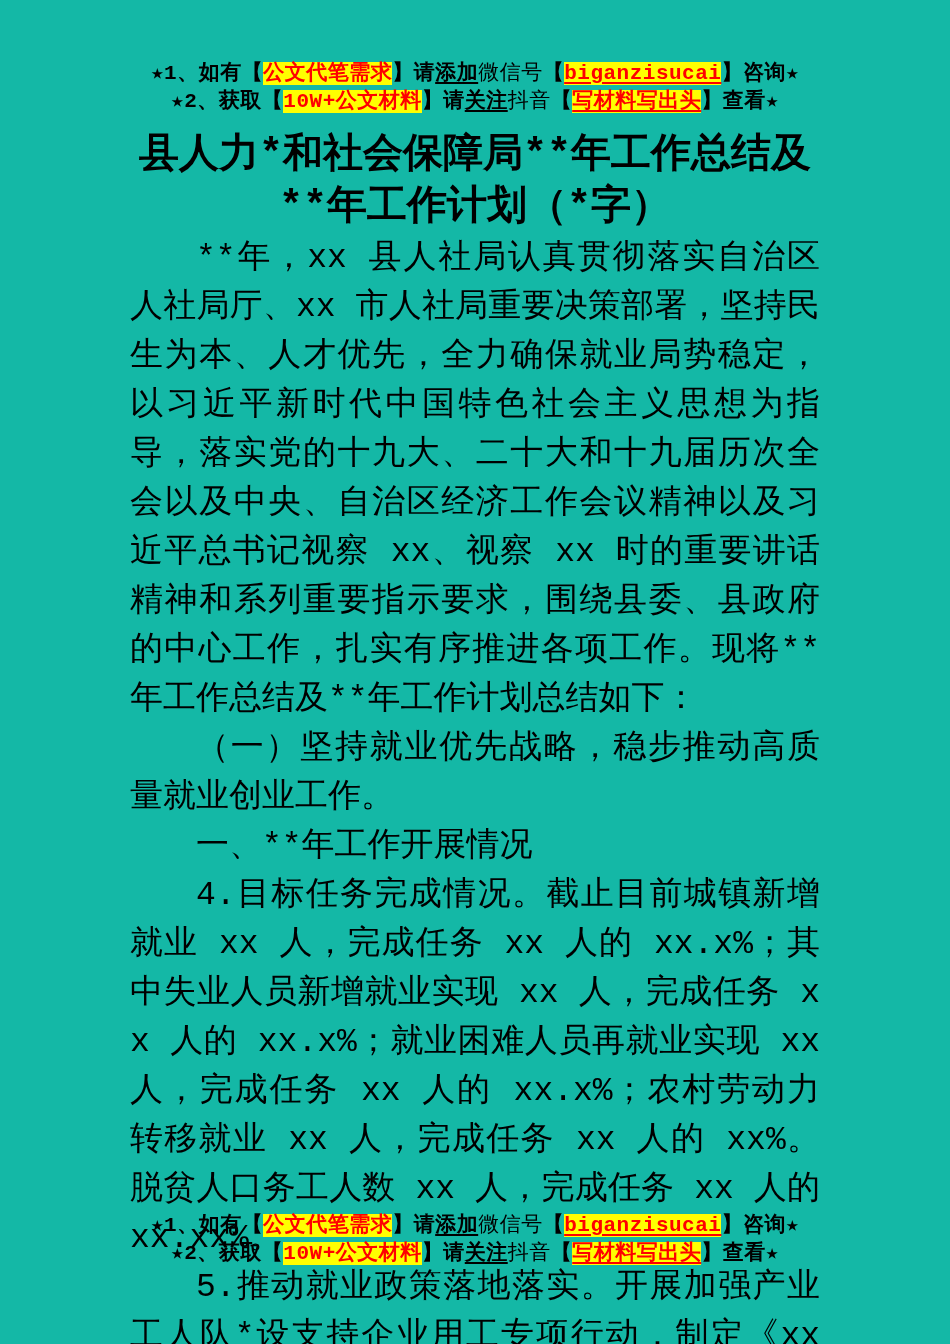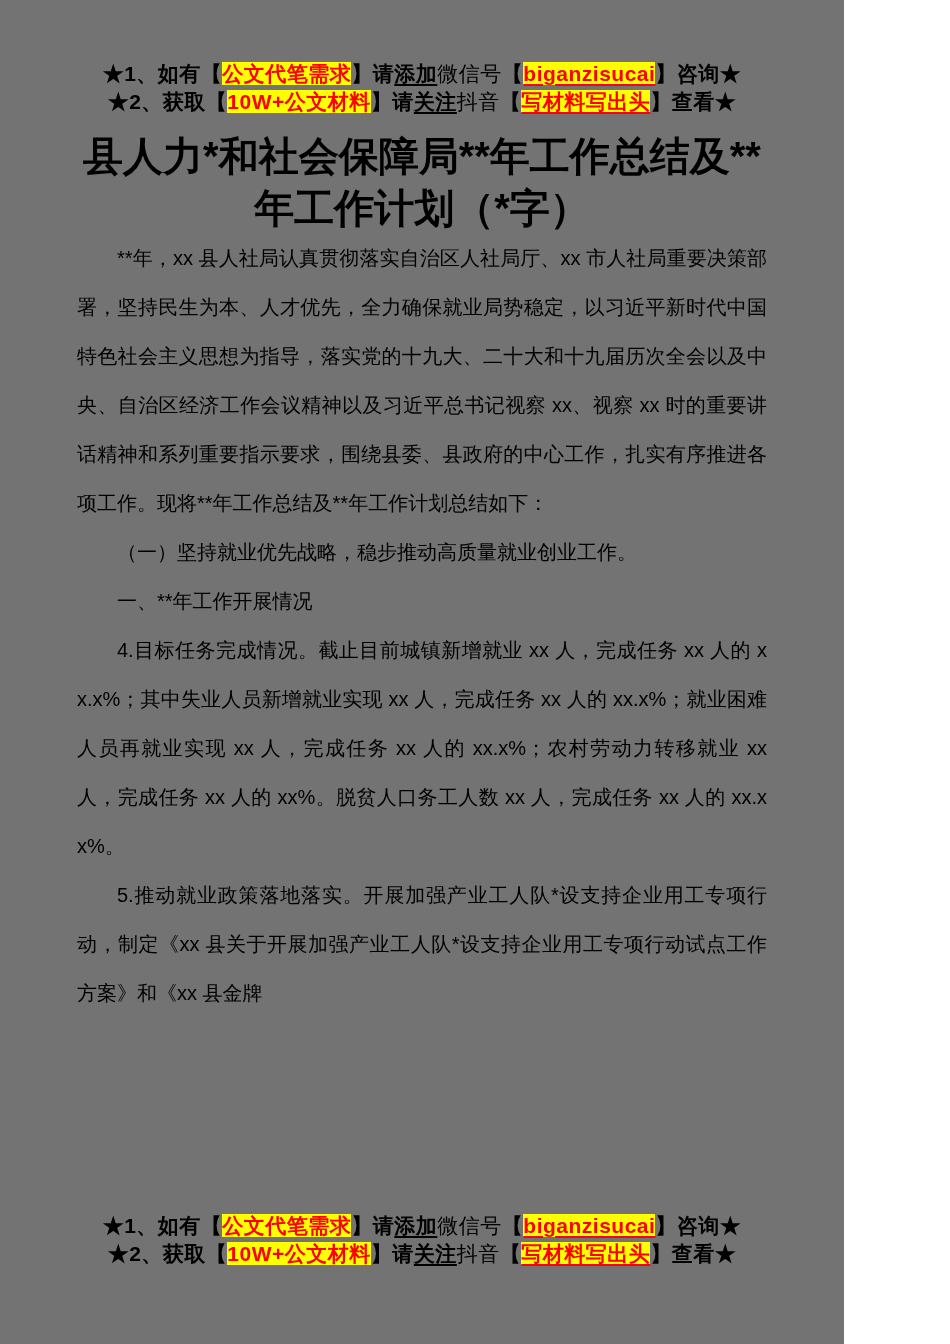--- a/index.html
+++ b/index.html
@@ -1,22 +1,22 @@
 <!DOCTYPE html>
 <html><head>
 <meta charset="utf-8">
 <style>
   html, body { margin: 0; padding: 0; background: #ffffff; }
   .page {
     position: relative;
-    width: 844px;
+    width: 950px;
     height: 1344px;
-    background: #737373;
+    background: #14b8a6;
     overflow: hidden;
-    font-family: Liberation Sans, sans-serif;
+    font-family: Liberation Mono, monospace;
     color: #000000;
   }
   
   .notice {
     width: 100%;
     text-align: center;
     font-size: 21px;
     line-height: 28px;
     font-weight: bold;
     color: #000000;
@@ -38,21 +38,21 @@
   .title {
     margin: 14px 0 0 0;
     font-size: 40px;
     line-height: 52px;
     font-weight: bold;
     text-align: center;
     text-indent: 0;
   }
   .para {
     margin: 0;
-    font-size: 20px;
+    font-size: 33px;
     font-weight: normal;
     line-height: 49px;
     text-align: justify;
     text-indent: 2em;
     word-break: break-all;
   }
 </style>
 </head>
 <body>
 

